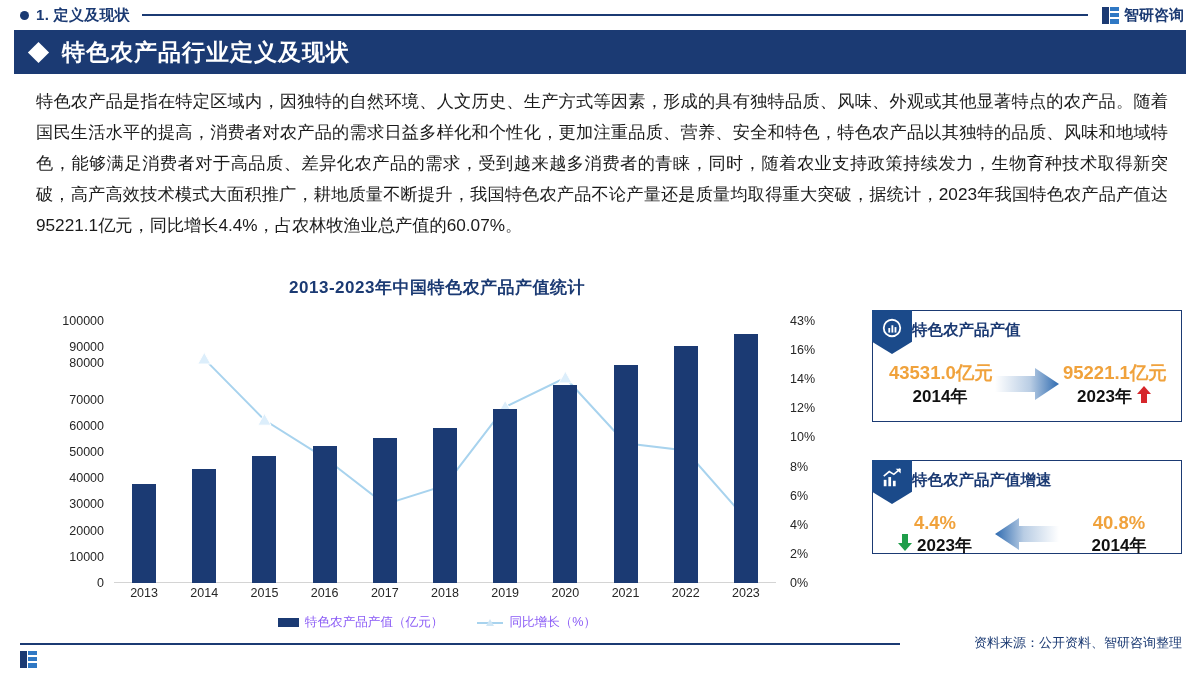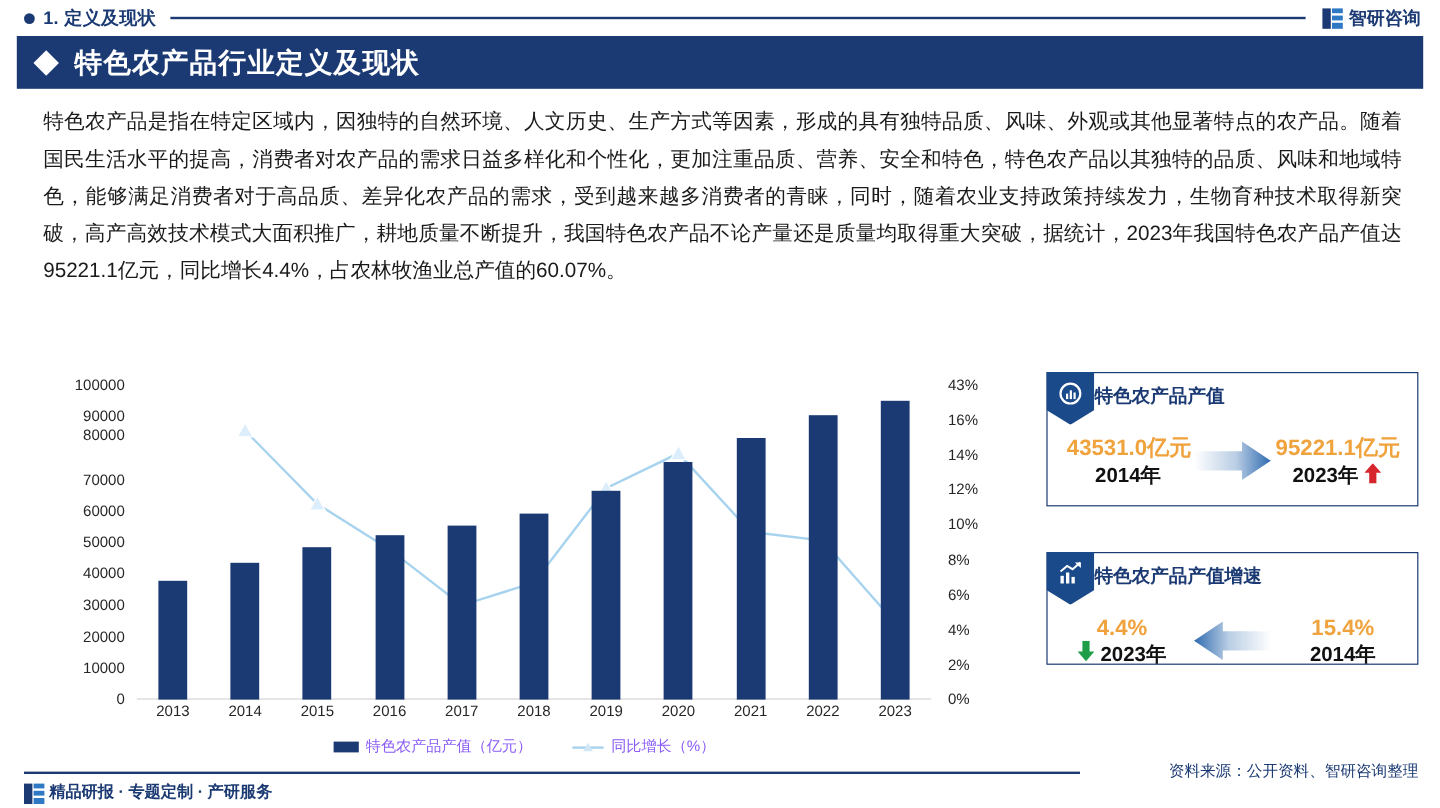--- a/index.html
+++ b/index.html
@@ -180,20 +180,21 @@
   </div>
 
   <div class="banner">
     <span class="banner-diamond"></span>
     <span class="banner-title">特色农产品行业定义及现状</span>
   </div>
 
   <div class="para">特色农产品是指在特定区域内，因独特的自然环境、人文历史、生产方式等因素，形成的具有独特品质、风味、外观或其他显著特点的农产品。随着国民生活水平的提高，消费者对农产品的需求日益多样化和个性化，更加注重品质、营养、安全和特色，特色农产品以其独特的品质、风味和地域特色，能够满足消费者对于高品质、差异化农产品的需求，受到越来越多消费者的青睐，同时，随着农业支持政策持续发力，生物育种技术取得新突破，高产高效技术模式大面积推广，耕地质量不断提升，我国特色农产品不论产量还是质量均取得重大突破，据统计，2023年我国特色农产品产值达95221.1亿元，同比增长4.4%，占农林牧渔业总产值的60.07%。</div>
 
   <div class="chart-wrap">
+    <div class="chart-title">2013-2023年中国特色农产品产值统计</div>
     <div class="ylabels" id="ylabels">
         <span style="top: 267px;">0</span>
         <span style="top: 240.8px;">10000</span>
         <span style="top: 214.6px;">20000</span>
         <span style="top: 188.4px;">30000</span>
         <span style="top: 162.2px;">40000</span>
         <span style="top: 136px;">50000</span>
         <span style="top: 109.8px;">60000</span>
         <span style="top: 83.6px;">70000</span>
         <span style="top: 47px;">80000</span>
@@ -343,33 +344,32 @@
             <linearGradient id="agl" x1="1" y1="0" x2="0" y2="0">
               <stop offset="0%" stop-color="#ffffff"></stop>
               <stop offset="55%" stop-color="#b9cde4"></stop>
               <stop offset="100%" stop-color="#2f6bb0"></stop>
             </linearGradient>
           </defs>
           <path d="M68 12 L28 12 L28 4 L4 20 L28 36 L28 28 L68 28 Z" fill="url(#agl)"></path>
         </svg>
       </span>
       <span class="kpi-col">
-        <span class="kpi-val">15.4%</span>
+        <span class="kpi-val">40.8%</span>
         <span class="kpi-yr">
           <span>2014年</span>
         </span>
       </span>
     </div>
   </div>
 
   <div class="foot-rule"></div>
   <div class="foot-left">
     <span class="brand-mark">
       <span class="b1"></span>
         <span class="b2"></span>
         <span class="b3"></span>
         <span class="b4"></span>
     </span>
-    <span class="foot-text">精品研报 · 专题定制 · 产研服务</span>
   </div>
   <div class="source">资料来源：公开资料、智研咨询整理</div>
 
 </div>
 
 </body></html>

